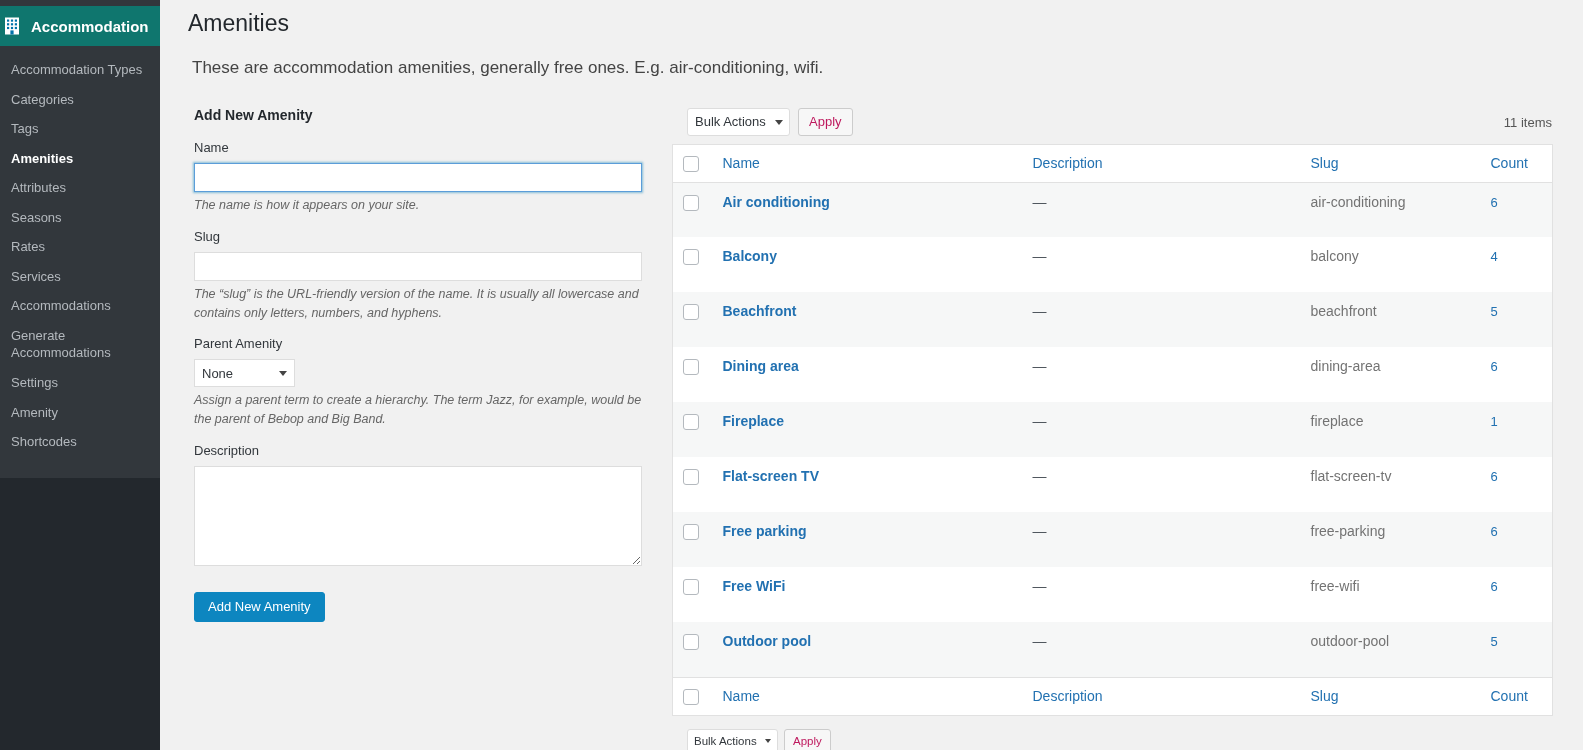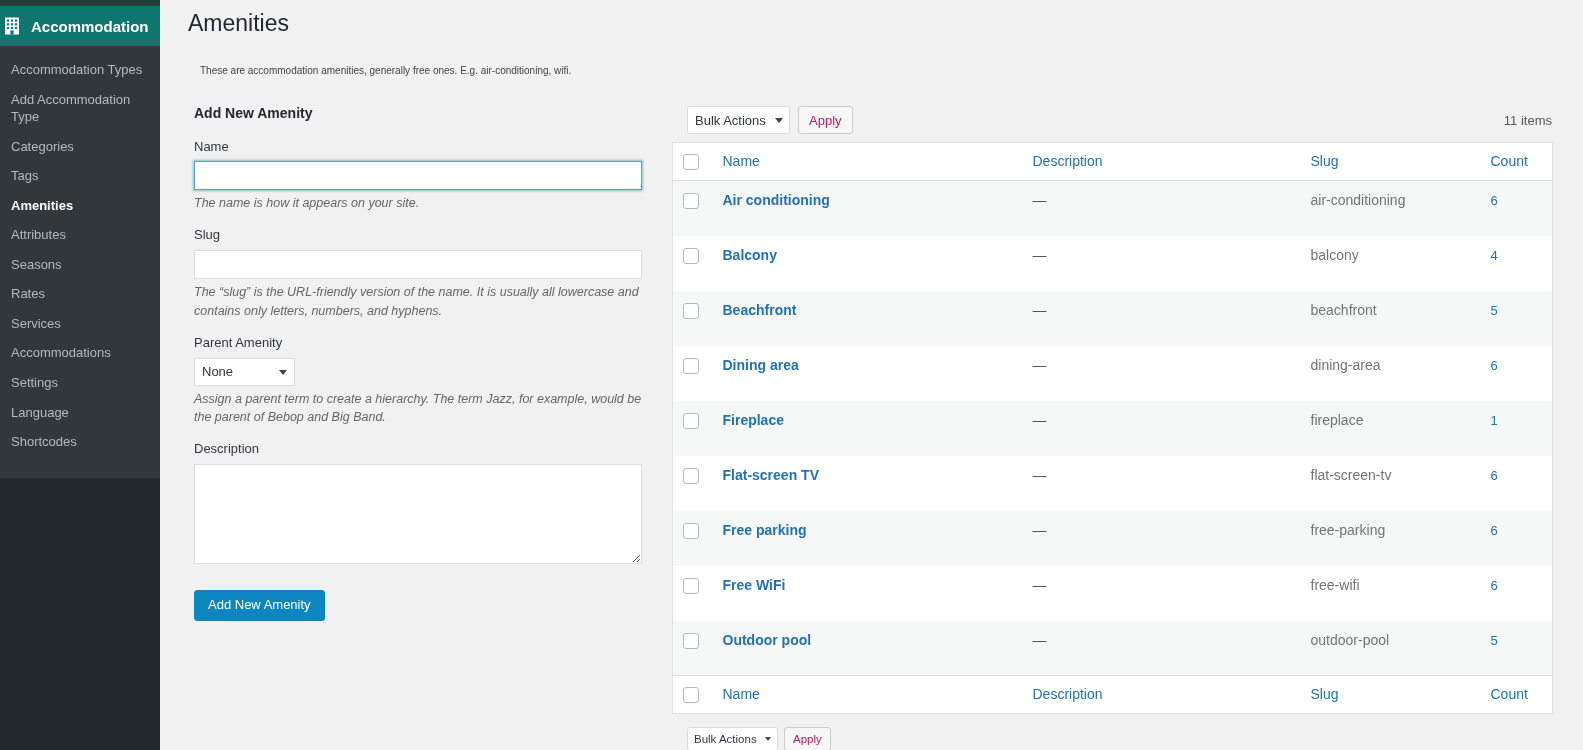--- a/index.html
+++ b/index.html
@@ -73,23 +73,23 @@
   }
   #page-title {
     font-size: 23px;
     font-weight: 400;
     color: #23282d;
     margin: 0;
     padding: 9px 0 4px 0;
     line-height: 29px;
   }
   #page-desc {
-    font-size: 10px;
+    font-size: 17px;
     color: #444;
-    margin: 12px;
+    margin: 4px;
     padding: 10px 0 0 0;
     line-height: 1.4;
   }
 
   #columns {
     position: relative;
     margin-top: 26px;
     display: block;
   }
 
@@ -329,31 +329,31 @@
         <rect x="8.9" y="10.9" width="2.2" height="2.2" fill="#0073aa"></rect>
         <rect x="12.8" y="10.9" width="2.2" height="2.2" fill="#0073aa"></rect>
         <rect x="8.4" y="14.4" width="3.2" height="4.1" fill="#0073aa"></rect>
       </svg>
       <span class="menu-top-label">Accommodation</span>
       <span class="arrow"></span>
     </div>
 
     <div class="submenu">
       <a class="submenu-item">Accommodation Types</a>
-      <a class="submenu-item">Add Accommodation Type</a>
       <a class="submenu-item">Categories</a>
       <a class="submenu-item">Tags</a>
       <a class="submenu-item current">Amenities</a>
       <a class="submenu-item">Attributes</a>
       <a class="submenu-item">Seasons</a>
       <a class="submenu-item">Rates</a>
       <a class="submenu-item">Services</a>
       <a class="submenu-item">Accommodations</a>
+      <a class="submenu-item">Generate Accommodations</a>
       <a class="submenu-item">Settings</a>
-      <a class="submenu-item">Language</a>
+      <a class="submenu-item">Amenity</a>
       <a class="submenu-item">Shortcodes</a>
     </div>
   </nav>
 
   <main id="content">
 
     <h1 id="page-title">Amenities</h1>
     <p id="page-desc">These are accommodation amenities, generally free ones. E.g. air-conditioning, wifi.</p>
 
     <div id="columns">

